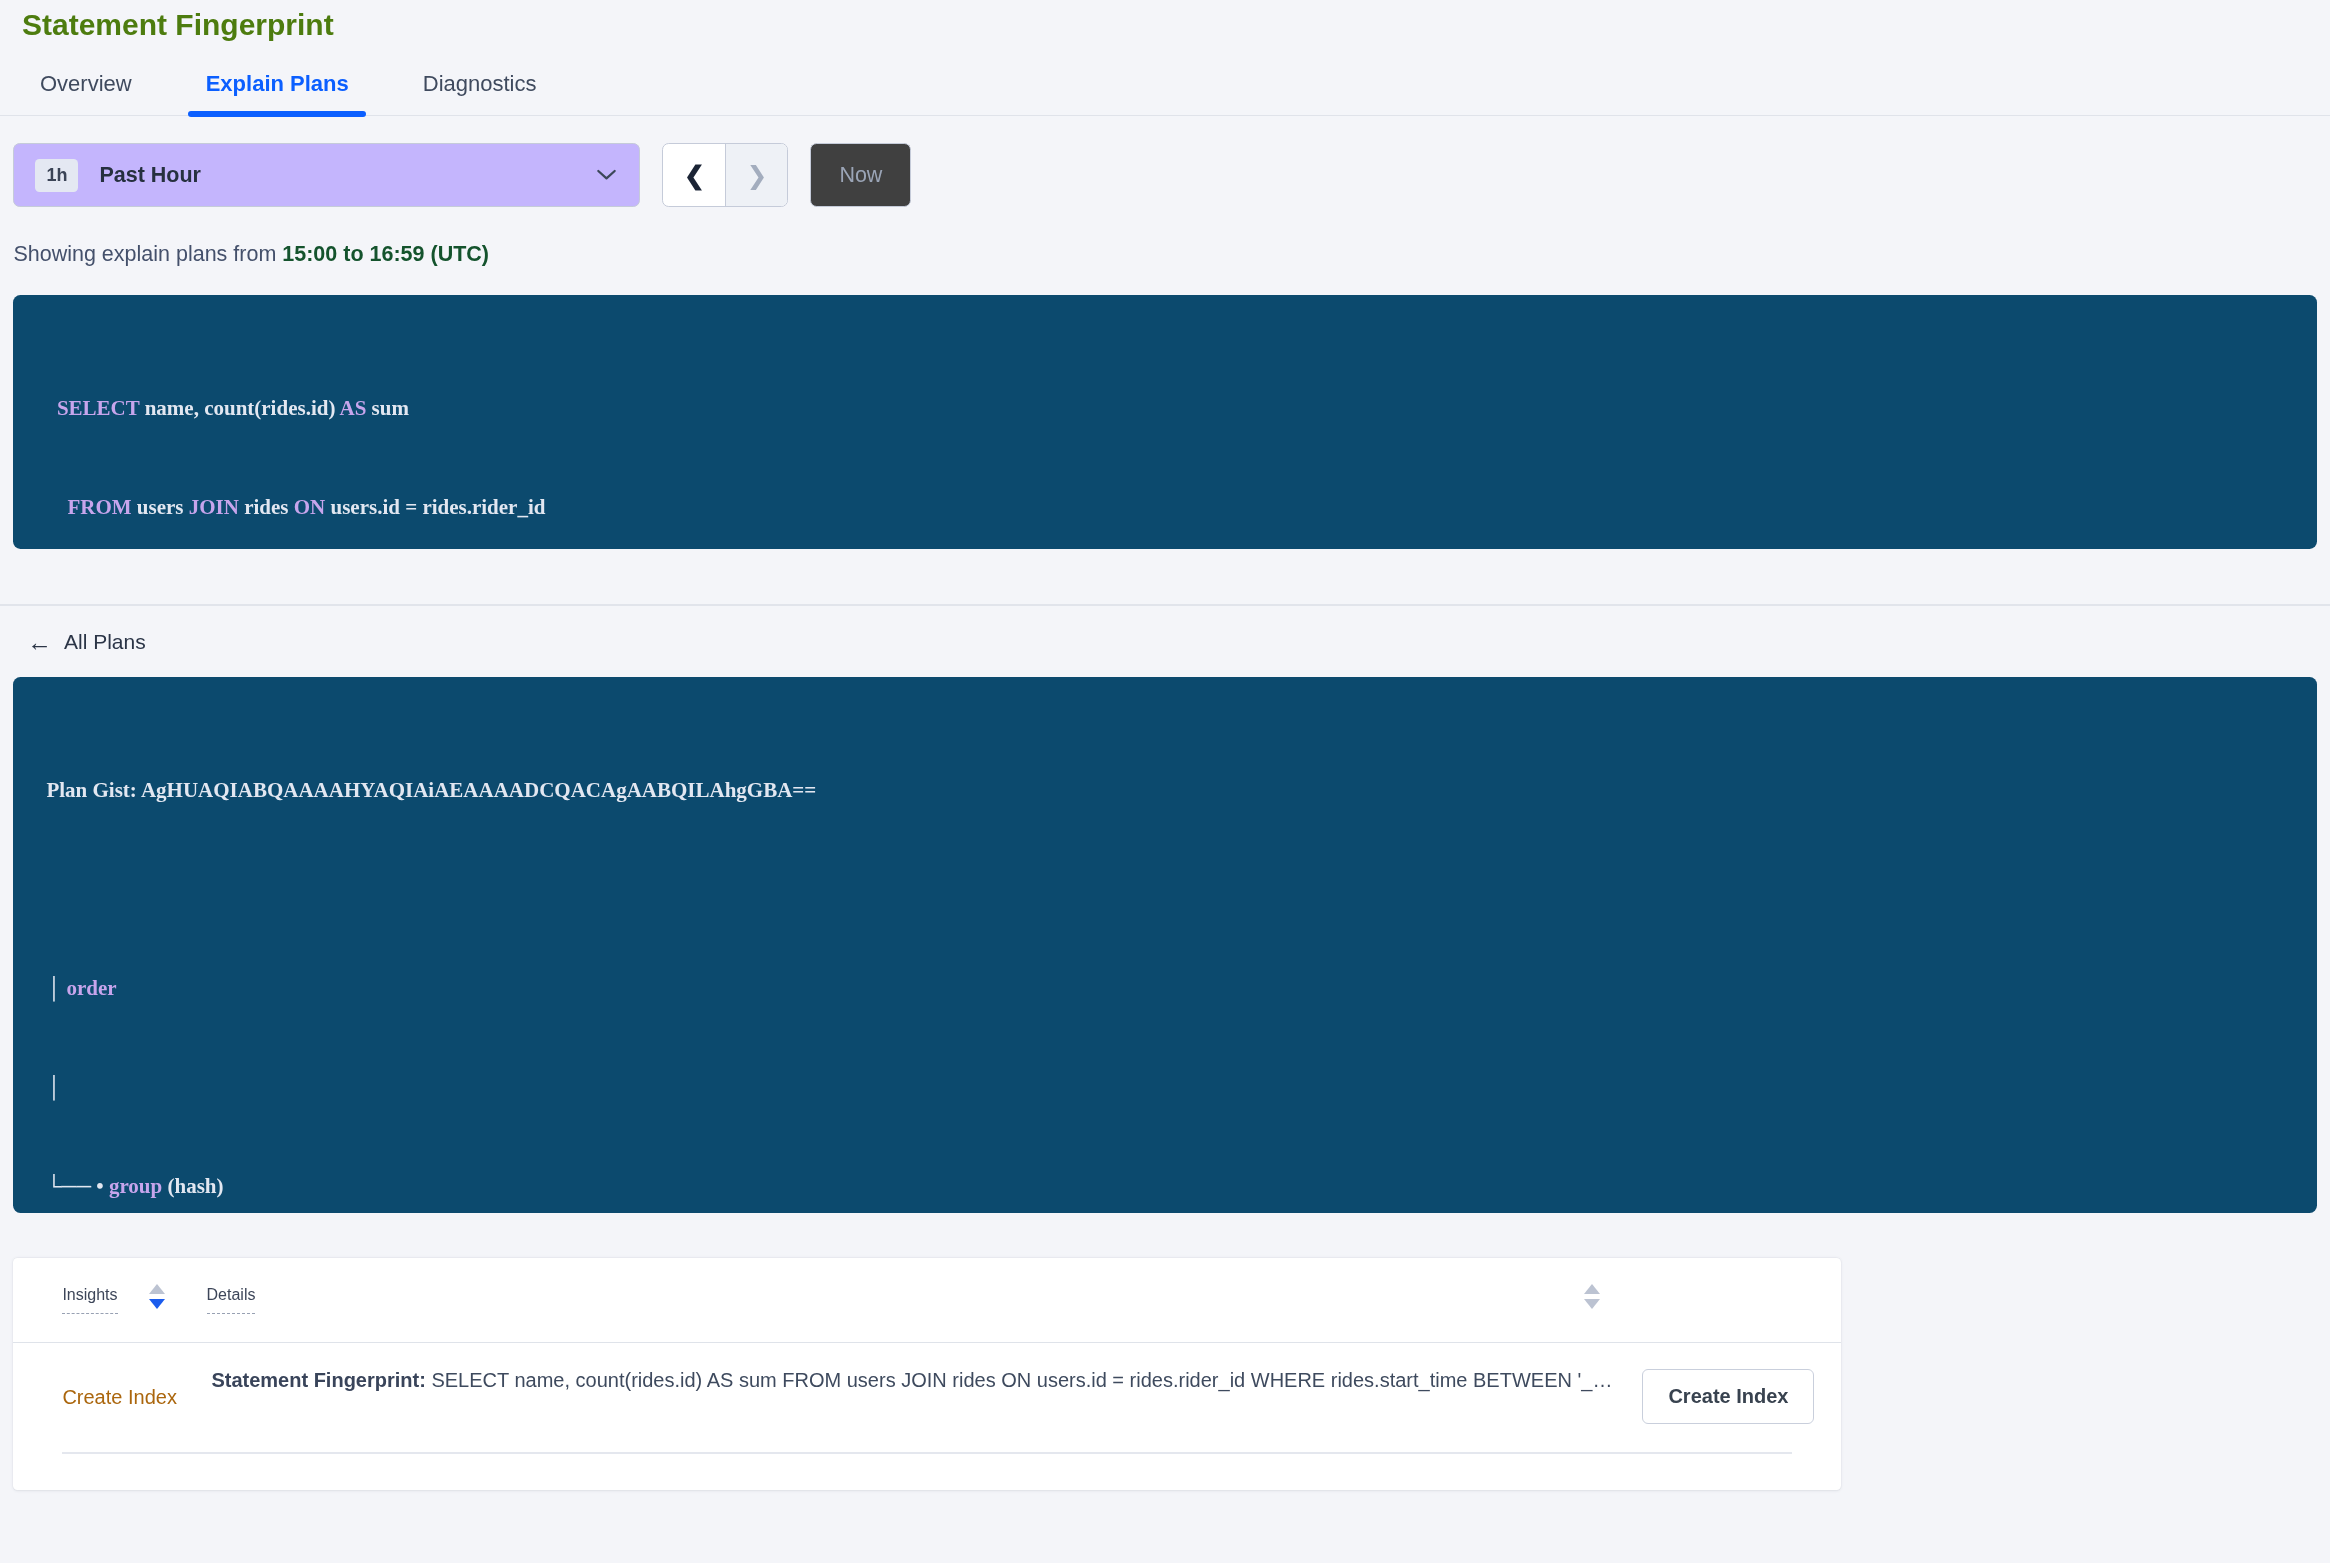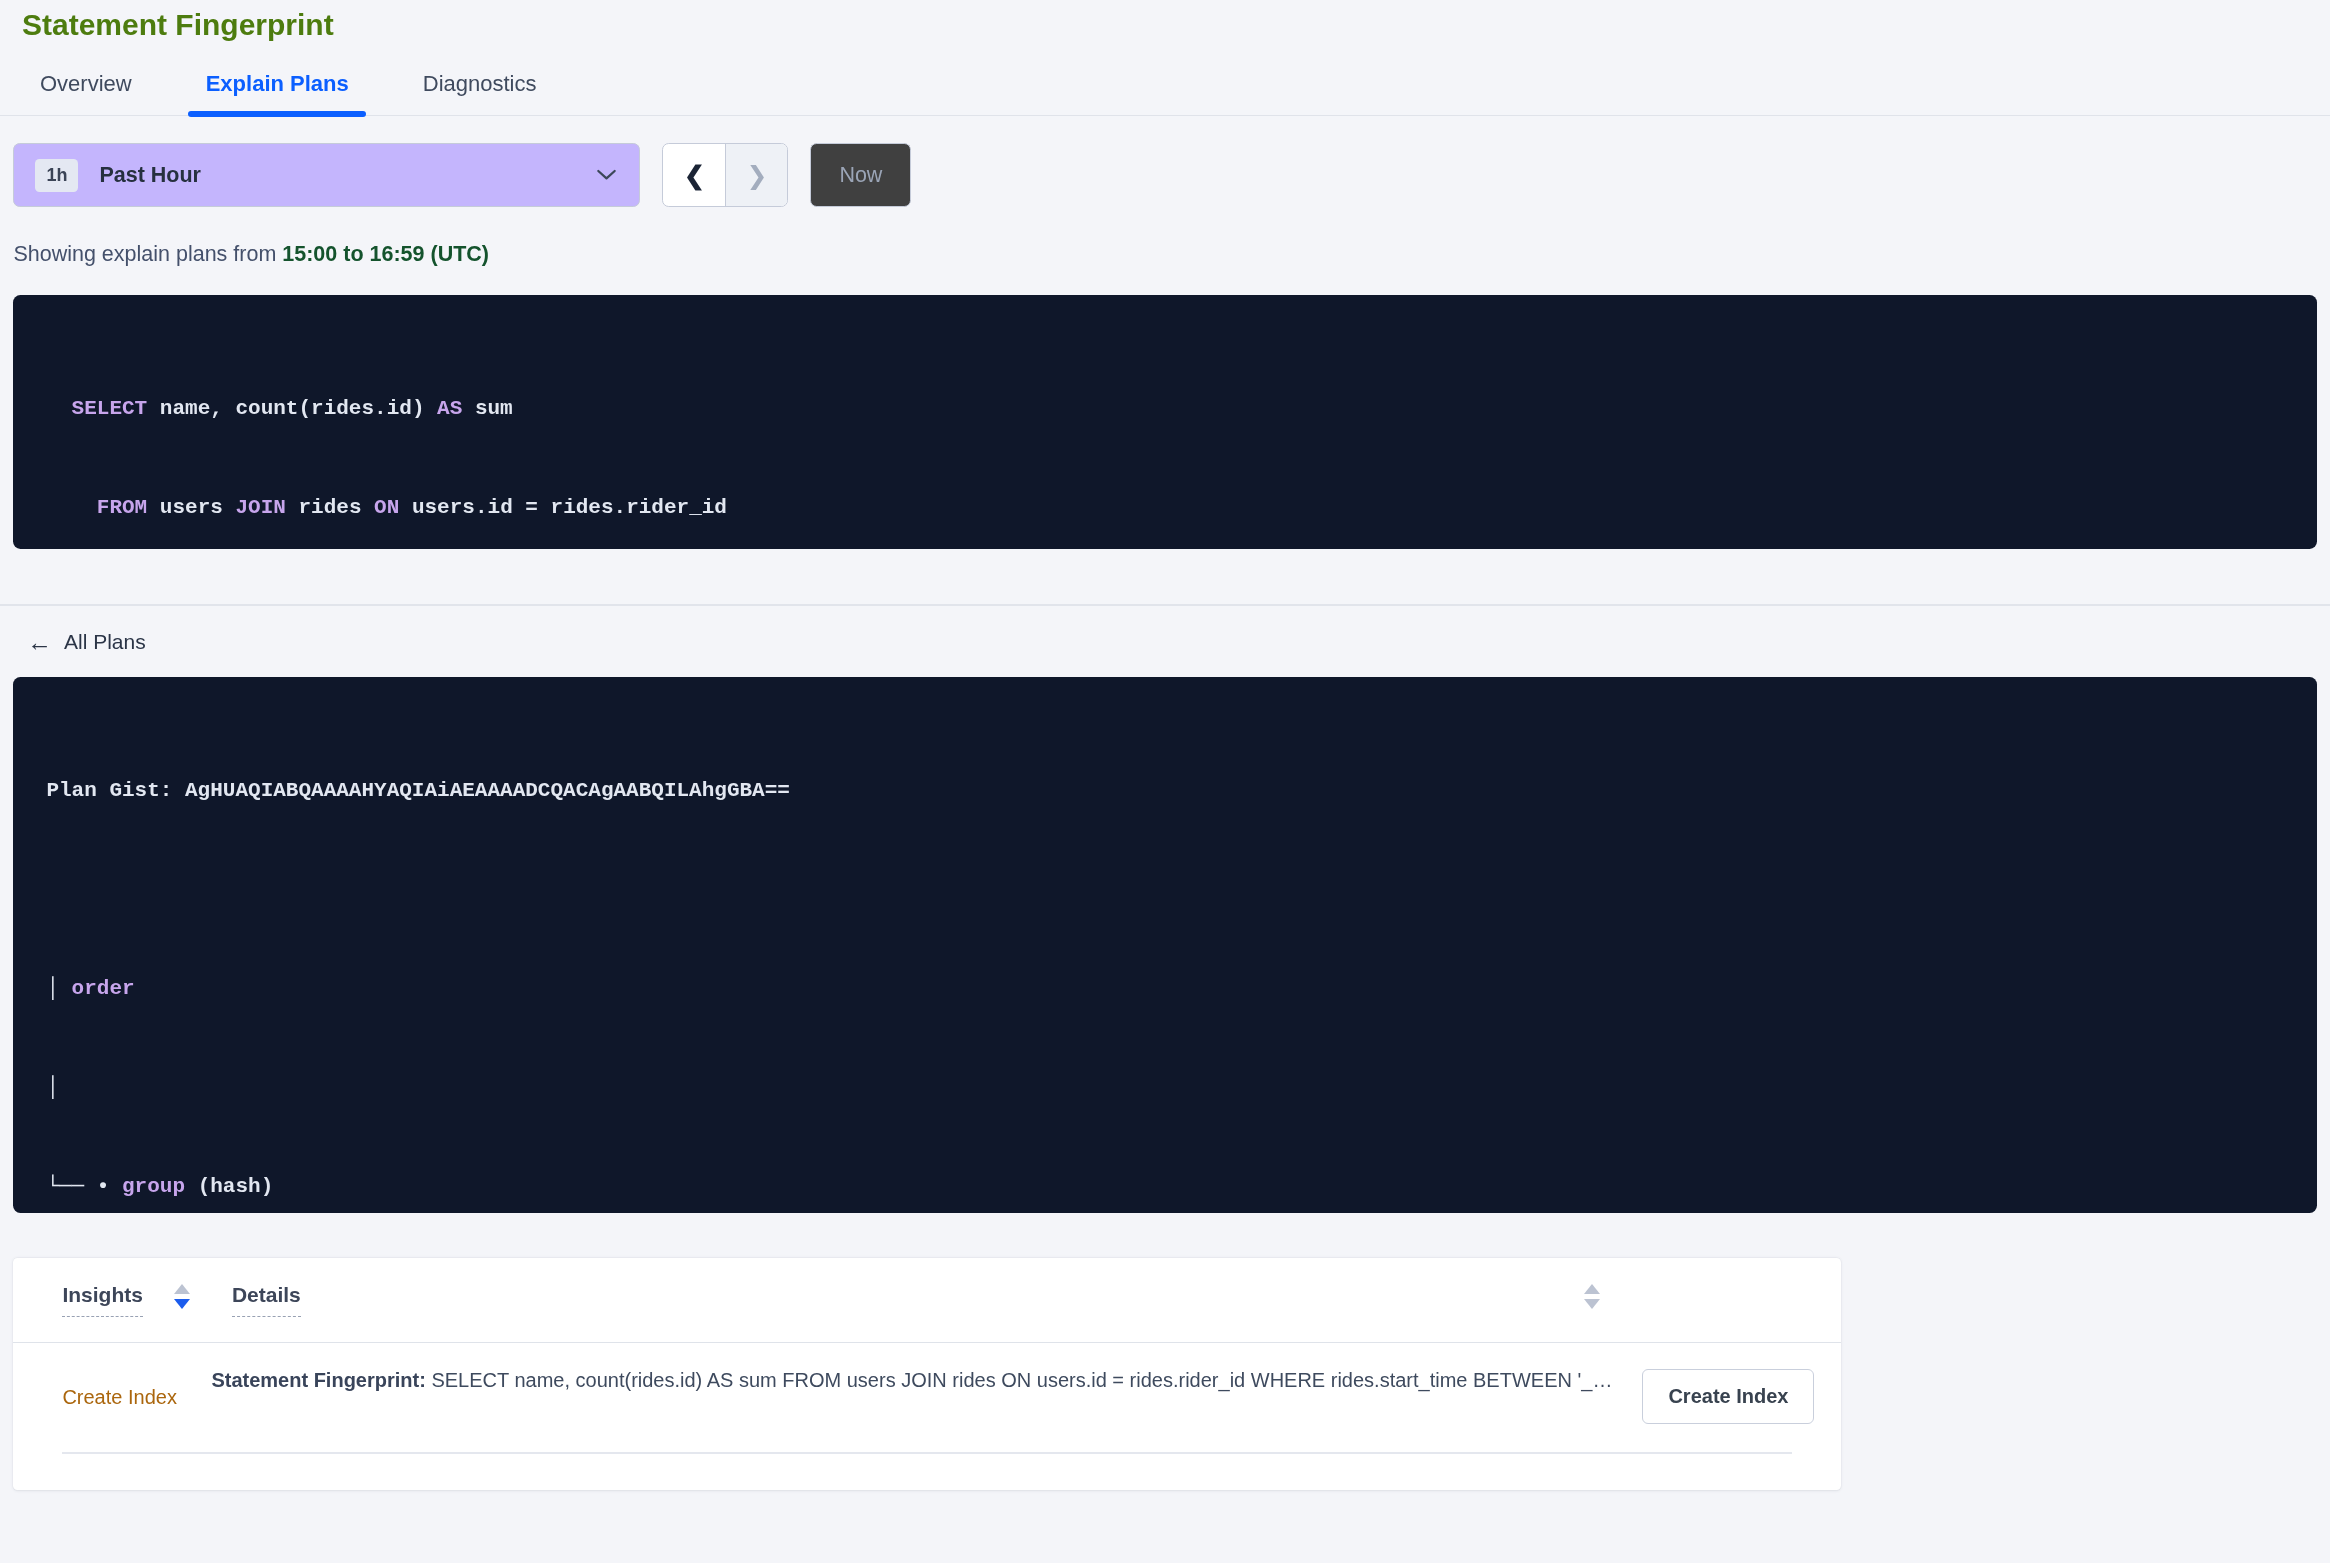--- a/index.html
+++ b/index.html
@@ -77,23 +77,23 @@
     font-size:21.5px; color:#9ba5b7; cursor:default;
   }
 
   
   .subtitle { margin:34px 13.4px 0 13.4px; font-size:21.5px; line-height:27px; color:#44506b; }
   .subtitle b { font-weight:700; color:#14532d; }
 
   
   .codeblock {
     margin:27px 13.4px 0 13.4px;
-    background:#0f172a; border-radius:7.4px;
+    background:#0c4a6e; border-radius:7.4px;
     padding:31px 33px;
-    font-family:Liberation Mono, monospace;
+    font-family:Liberation Serif, serif;
     font-size:21px; line-height:33px; font-weight:700;
     color:#e2e7f1;
     white-space:pre;
   }
   .sql-block { height:254px; overflow:hidden; }
   .gist-block { margin-top:22px; height:536px; overflow:hidden; }
   .code-line { height:33px; white-space:pre; }
   .tok-k { color:#c7a5ec; }
   .tok-p { color:#e2e7f1; }
   .gist-line { height:33px; white-space:pre; }
@@ -114,21 +114,21 @@
     width:1828px; height:232px;
     background:#fff; border-radius:4.5px;
     box-shadow:0 0.7px 3px rgba(60,70,90,.10), 0 0 0 0.7px rgba(60,70,90,.03);
     overflow:hidden;
   }
   .thead {
     height:85px; display:flex; align-items:center;
     padding:0 49px; border-bottom:1.5px solid #dfe3ea;
   }
   .th {
-    font-size:21px; font-weight:700; color:#3d4659;
+    font-size:16px; font-weight:400; color:#3d4659;
     border-bottom:1.5px dashed #98a1b3; padding-bottom:9px;
     cursor:pointer;
   }
   .th-details { margin-left:42px; }
   .sorter { display:flex; flex-direction:column; gap:5.2px; margin-left:31px; margin-bottom:6px; cursor:pointer; }
   .sorter-right { margin-left:auto; margin-right:192px; }
   .tri-up   { width:0; height:0; border-left:8.2px solid transparent; border-right:8.2px solid transparent; border-bottom:10.4px solid #bcc3d2; }
   .tri-down { width:0; height:0; border-left:8.2px solid transparent; border-right:8.2px solid transparent; border-top:10.4px solid #bcc3d2; }
   .tri-active-down { border-top-color:#1b5ced; }
   .trow { display:flex; padding:19.3px 49px 0 49px; }

